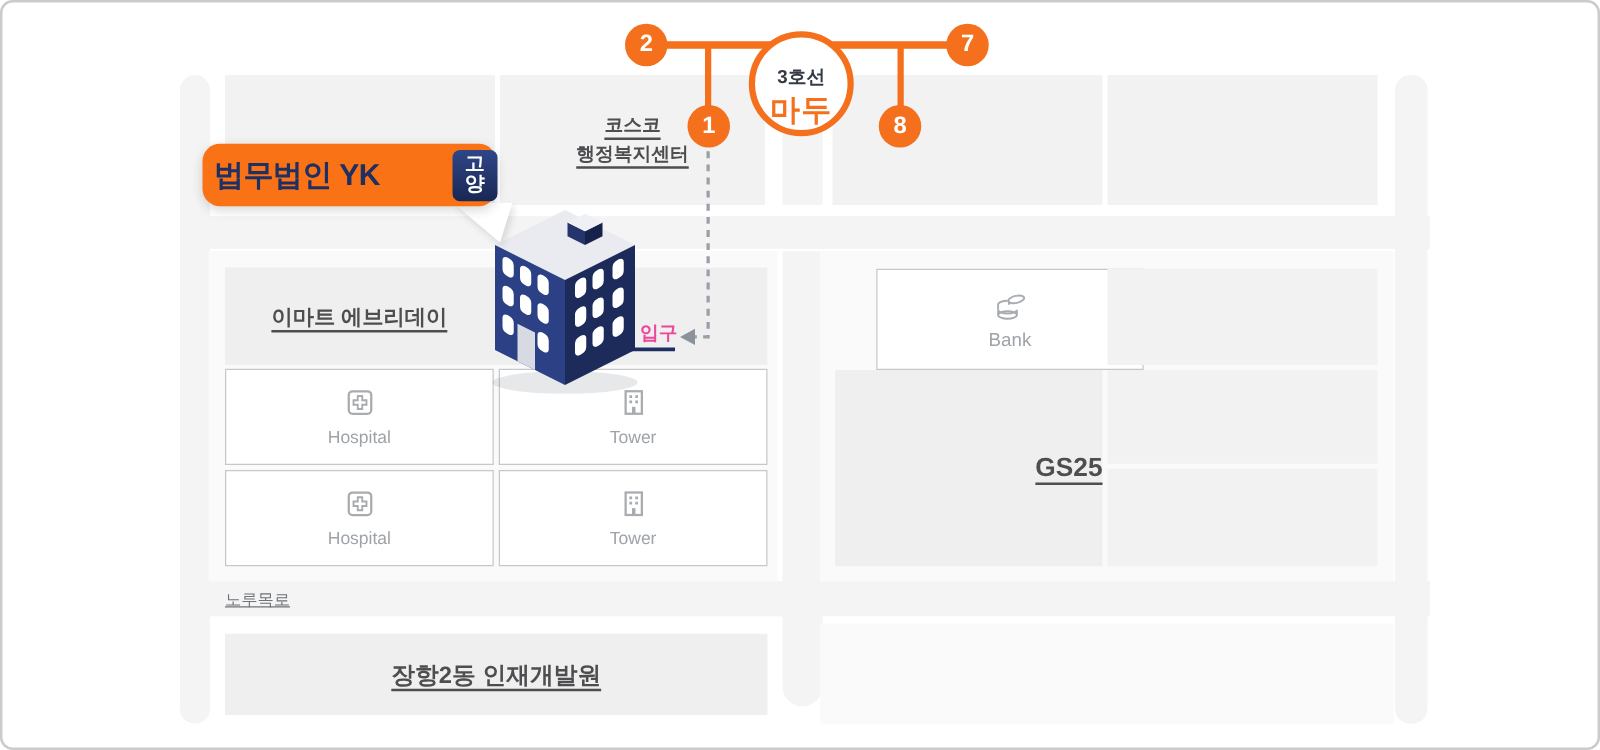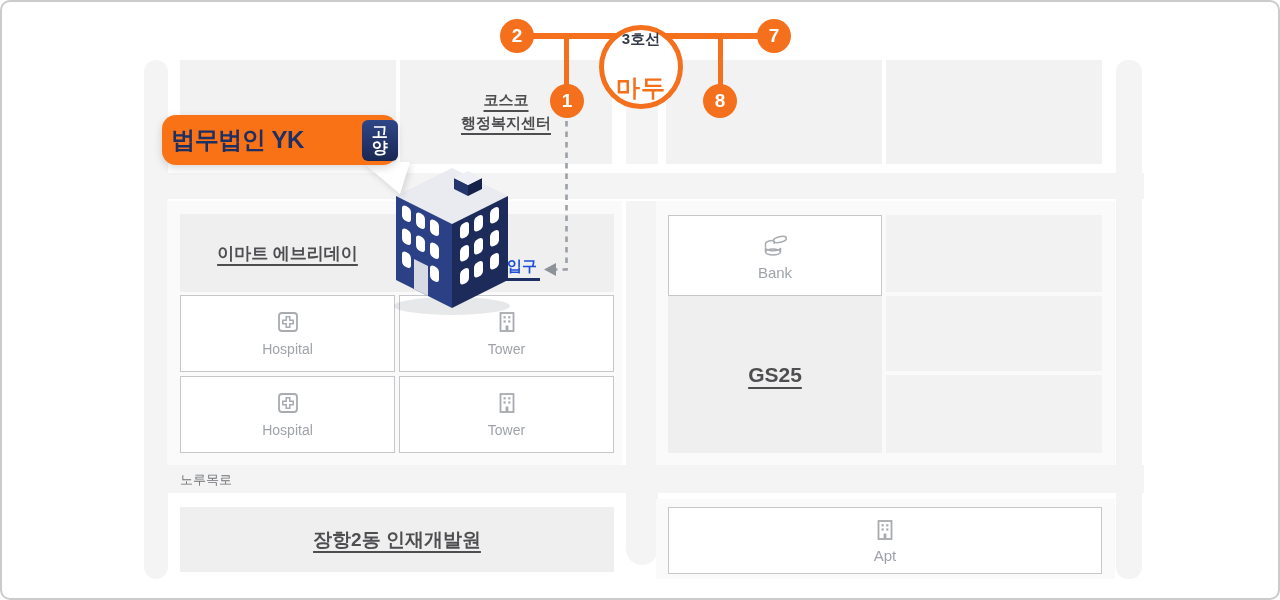--- a/index.html
+++ b/index.html
@@ -21,37 +21,37 @@
   .facility-label{color:#9fa3a8;font-size:14px;}
   .place-label{font-weight:700;color:#4e4e50;text-decoration:underline;
     text-underline-offset:5px;text-decoration-thickness:2px;}
   .center-flex{display:flex;align-items:center;justify-content:center;}
   .col-flex{display:flex;flex-direction:column;align-items:center;justify-content:center;}
   
   .exit-circle{width:34px;height:34px;border-radius:50%;background:#f4701d;color:#fff;
     font-size:19px;font-weight:700;display:flex;align-items:center;justify-content:center;z-index:6;}
   #station-circle{width:84px;height:84px;border-radius:50%;background:#fff;
     border:5px solid #f4701d;box-sizing:border-box;z-index:5;
-    display:flex;flex-direction:column;align-items:center;justify-content:space-between;gap:1px;}
+    display:flex;flex-direction:column;align-items:center;justify-content:flex-end;gap:1px;}
   #station-line-label{font-size:15px;font-weight:700;color:#343b47;}
   #station-name{font-size:24px;font-weight:700;color:#f4701d;letter-spacing:1px;}
   .orange-line{background:#f4701d;z-index:4;}
   
   #office-bubble{left:160px;top:113px;width:235px;height:50px;background:#f97316;border-radius:14px;
     box-shadow:0 3px 9px rgba(0,0,0,.16);z-index:10;display:flex;align-items:center;
     justify-content:center;gap:10px;}
   #firm-name{font-size:24px;font-weight:800;color:#1e2f63;letter-spacing:-0.5px;white-space:nowrap;}
   #branch-badge{background:linear-gradient(180deg,#2f4687,#192753);color:#fff;font-size:16px;
     font-weight:700;padding:4px 10px 5px;border-radius:6px;line-height:1;margin-left:48px;}
   #bubble-tail{left:352px;top:160px;z-index:9;filter:drop-shadow(2px 3px 3px rgba(0,0,0,.12));}
   
-  #entrance-label{left:500px;top:255px;width:40px;text-align:center;color:#1d4ed8;
+  #entrance-label{left:500px;top:255px;width:40px;text-align:right;color:#ec4899;
     font-weight:700;font-size:15px;z-index:7;}
   #entrance-underline{left:502px;top:276px;width:36px;height:3px;background:#1e2f63;z-index:7;}
-  #road-name-label{left:178px;top:469px;font-size:13px;color:#6f7276;z-index:3;}
+  #road-name-label{left:178px;top:469px;font-size:13px;color:#6f7276;z-index:3;text-decoration:underline;}
   svg{display:block;}
 </style>
 </head>
 <body>
 
 <div id="map">
 
   <div class="abs road bar" style="left:142px;top:58px;width:24px;height:519px;"></div>
   <div class="abs road bar" style="left:1114px;top:58px;width:26px;height:519px;"></div>
   <div class="abs road" style="left:624px;top:100px;width:32px;height:62px;"></div>
@@ -105,55 +105,44 @@
       <rect x="8.5" y="6.2" width="2.2" height="2.2" fill="#a8abaf"></rect>
         <rect x="13.2" y="6.2" width="2.2" height="2.2" fill="#a8abaf"></rect>
       <rect x="8.5" y="10.4" width="2.2" height="2.2" fill="#a8abaf"></rect>
         <rect x="13.2" y="10.4" width="2.2" height="2.2" fill="#a8abaf"></rect>
       <rect x="10.6" y="15.5" width="2.8" height="5.5" fill="#a8abaf"></rect>
     </svg>
     <span class="facility-label">Tower</span>
   </div>
 
   <div class="abs panel" style="left:654px;top:199px;width:459px;height:264px;"></div>
-  <div class="abs whitebox" style="left:666px;top:213px;width:214px;height:81px;">
+  <div class="abs whitebox" style="left:699px;top:213px;width:214px;height:81px;">
     <svg width="28" height="26" viewBox="0 0 28 26">
       <g fill="none" stroke="#a8abaf" stroke-width="1.5">
         <ellipse cx="12" cy="21" rx="7.5" ry="3"></ellipse>
         <path d="M4.5 21 v-4.2 a7.5 3 0 0 0 15 0 V21"></path>
         <path d="M4.5 16.8 v-4.2 a7.5 3 0 0 1 7.5 -3"></path>
         <ellipse cx="19" cy="8.5" rx="6.5" ry="2.8" transform="rotate(-12 19 8.5)"></ellipse>
         <path d="M12.8 9.8 l0.6 3"></path>
       </g>
     </svg>
     <span class="facility-label" style="font-size:15px;">Bank</span>
   </div>
-  <div class="abs block center-flex" style="left:666px;top:294px;width:214px;height:157px;">
+  <div class="abs block center-flex" style="left:666px;top:294px;width:214px;height:157px;justify-content:flex-end;">
     <span class="place-label" style="font-size:21px;">GS25</span>
   </div>
   <div class="abs topblock" style="left:884px;top:213px;width:216px;height:77px;"></div>
   <div class="abs topblock" style="left:884px;top:294px;width:216px;height:75px;"></div>
   <div class="abs topblock" style="left:884px;top:373px;width:216px;height:78px;"></div>
 
   <span id="road-name-label" class="abs">노루목로</span>
   <div class="abs block center-flex" style="left:178px;top:505px;width:434px;height:65px;">
     <span class="place-label" style="font-size:19px;">장항2동 인재개발원</span>
   </div>
   <div class="abs panel" style="left:654px;top:497px;width:459px;height:80px;"></div>
-  <div class="abs whitebox" style="left:666px;top:505px;width:434px;height:67px;gap:5px;">
-    <svg width="24" height="24" viewBox="0 0 24 24">
-      <rect x="5.5" y="3" width="13" height="18" fill="none" stroke="#a8abaf" stroke-width="1.8"></rect>
-      <rect x="8.5" y="6.2" width="2.2" height="2.2" fill="#a8abaf"></rect>
-        <rect x="13.2" y="6.2" width="2.2" height="2.2" fill="#a8abaf"></rect>
-      <rect x="8.5" y="10.4" width="2.2" height="2.2" fill="#a8abaf"></rect>
-        <rect x="13.2" y="10.4" width="2.2" height="2.2" fill="#a8abaf"></rect>
-      <rect x="10.6" y="15.5" width="2.8" height="5.5" fill="#a8abaf"></rect>
-    </svg>
-    <span class="facility-label" style="font-size:15px;">Apt</span>
-  </div>
 
   <div class="abs orange-line" style="left:515px;top:31px;width:257px;height:6px;"></div>
   <div class="abs orange-line" style="left:562px;top:34px;width:5px;height:65px;"></div>
   <div class="abs orange-line" style="left:716px;top:34px;width:5px;height:65px;"></div>
   <div id="station-circle" class="abs" style="left:597px;top:23px;">
     <span id="station-line-label">3호선</span>
     <span id="station-name">마두</span>
   </div>
   <div class="abs exit-circle" style="left:498px;top:17px;">2</div>
   <div class="abs exit-circle" style="left:755px;top:17px;">7</div>

